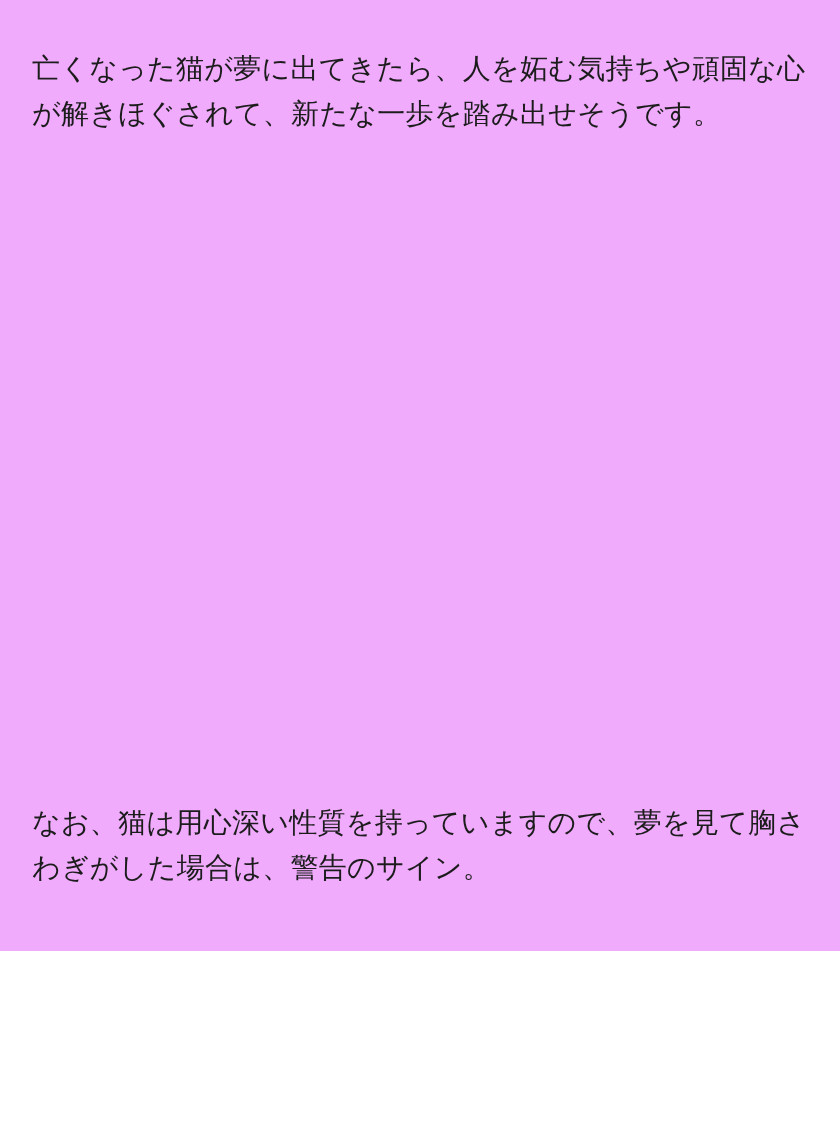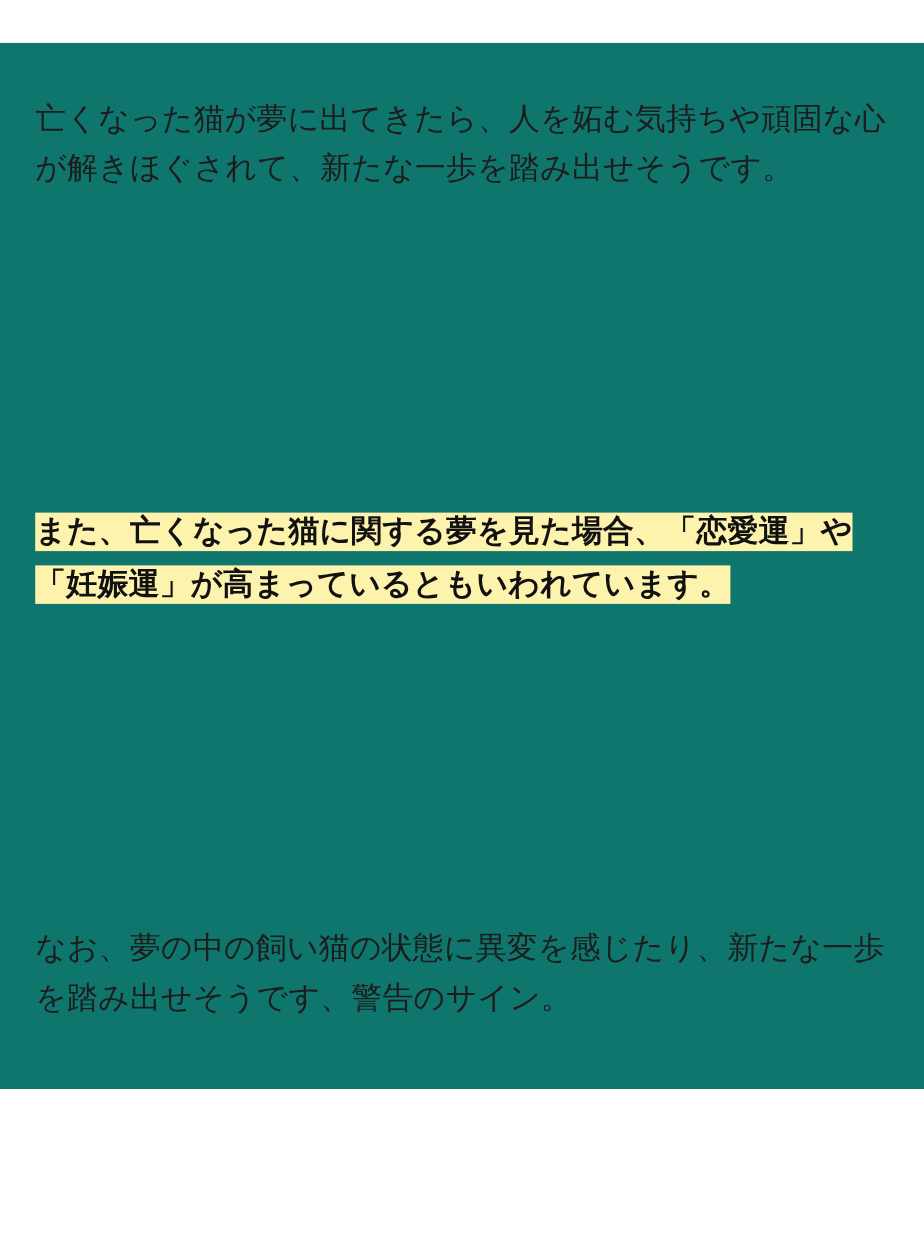--- a/index.html
+++ b/index.html
@@ -13,22 +13,21 @@
     font-family: "Liberation Sans", "DejaVu Sans", sans-serif;
     color: #1a1a1a;
     overflow: hidden;
   }
   .page {
     position: relative;
     width: 840px;
     height: 951px;
     box-sizing: border-box;
     padding: 0 32px;
-    background: #0f766e;
-    margin-top: 39px;
+    background: #f0abfc;
   }
 
   .para {
     font-size: 28px;
     line-height: 1.62;
     letter-spacing: 0.01em;
     color: #1c1c1c;
     font-weight: 400;
     text-align: left;
     word-break: break-all;
@@ -57,22 +56,19 @@
 </style>
 </head>
 <body>
 
 <div class="page">
 
   <div class="block-1">
     <p class="para">亡くなった猫が夢に出てきたら、人を妬む気持ちや頑固な心が解きほぐされて、新たな一歩を踏み出せそうです。</p>
   </div>
 
-  <div class="block-2">
-    <p class="highlight-para"><span class="hl">また、亡くなった猫に関する夢を見た場合、「恋愛運」や「妊娠運」が高まっているともいわれています。</span></p>
-  </div>
 
   <div class="block-3">
-    <p class="para">なお、夢の中の飼い猫の状態に異変を感じたり、新たな一歩を踏み出せそうです、警告のサイン。</p>
+    <p class="para">なお、猫は用心深い性質を持っていますので、夢を見て胸さわぎがした場合は、警告のサイン。</p>
   </div>
 
 
 </div>
 
 </body></html>

